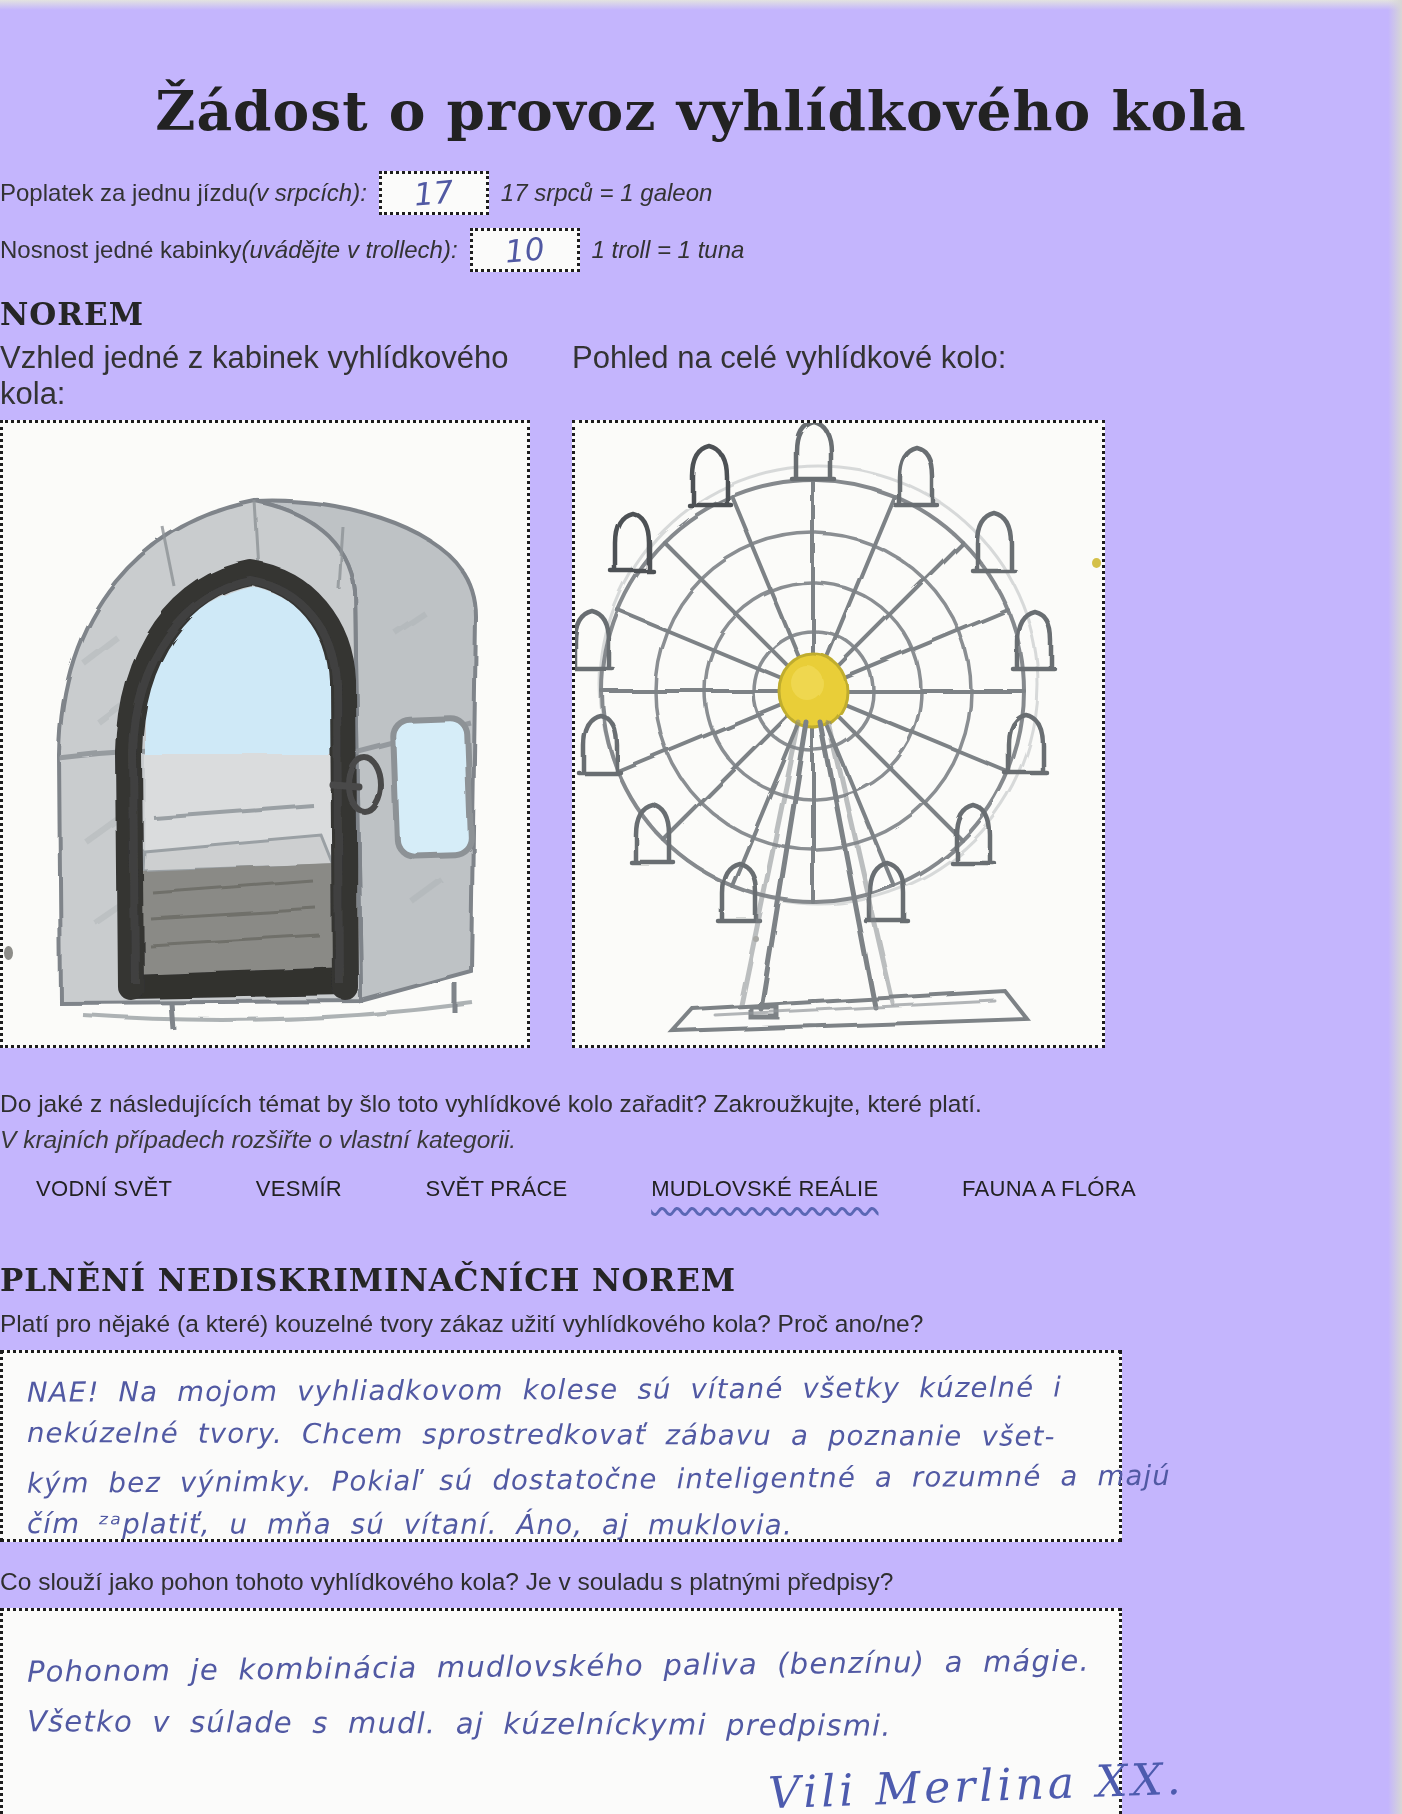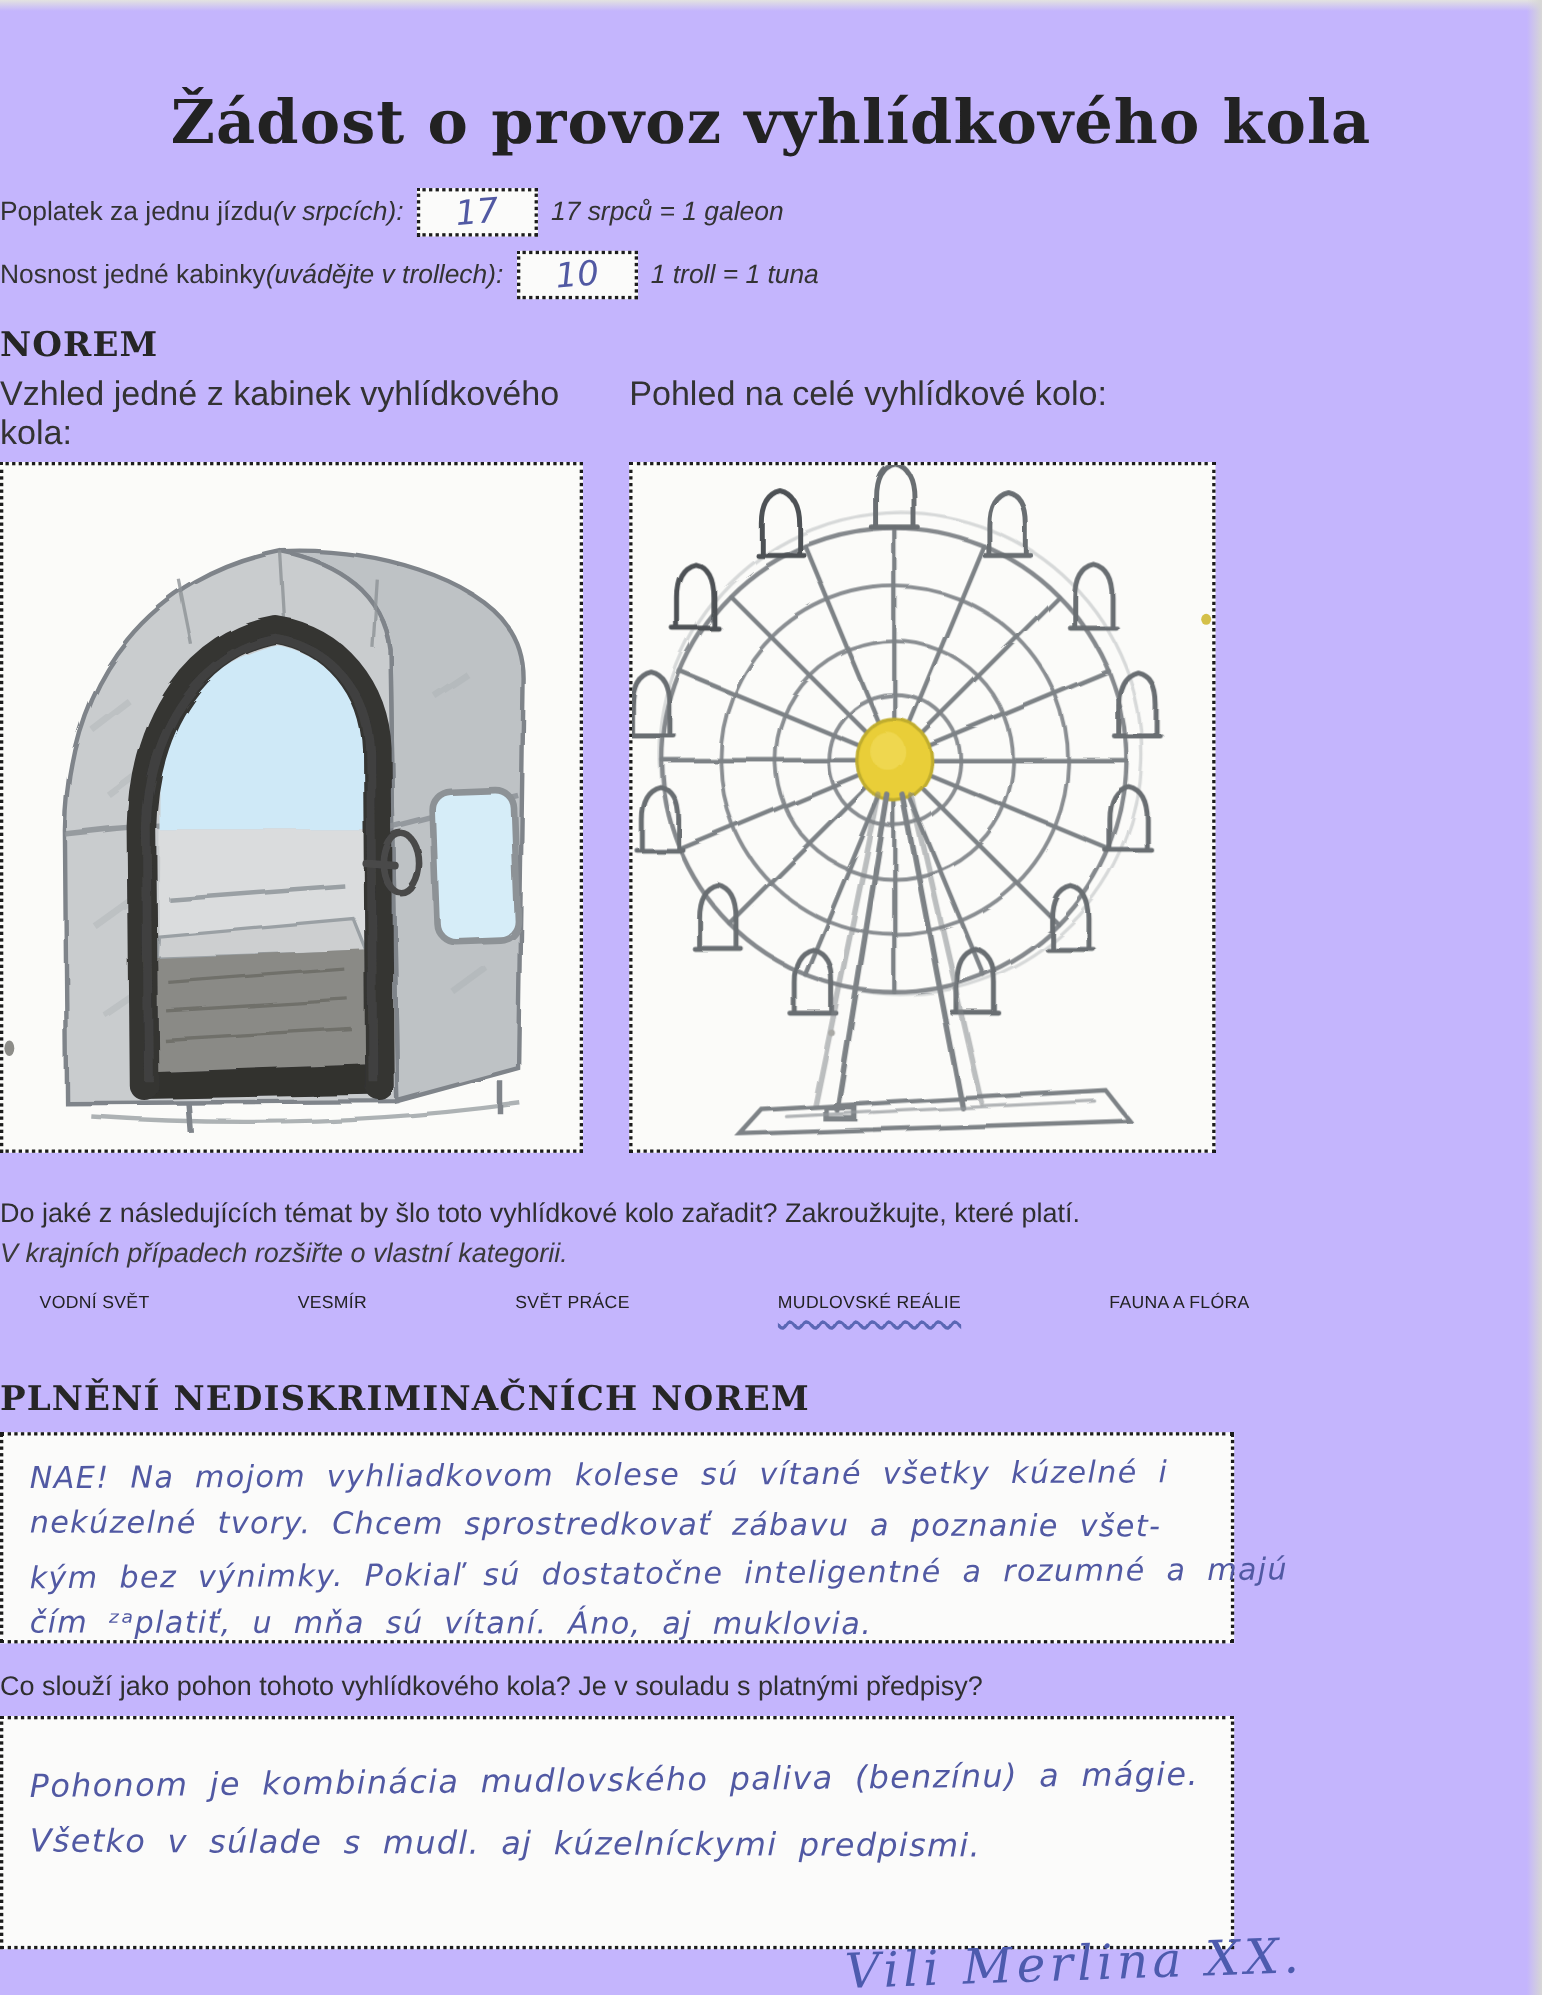--- a/index.html
+++ b/index.html
@@ -49,21 +49,21 @@
   .sketch-box{border:3px dotted #1c1c1c;background:#fbfbf9;}
   .sketch-box.left{width:524px;height:622px;}
   .sketch-box.right{width:527px;height:622px;margin-left:42px;}
   svg{display:block;}
 
   .theme-q{margin-top:42px;font-size:24.5px;color:#2f2f2f;}
   .theme-q2{margin-top:8px;font-size:24.5px;font-style:italic;color:#3a3a3a;}
   .options{
     display:flex;justify-content:space-between;align-items:baseline;
     margin-top:22px;padding:0 4px 0 36px;max-width:1100px;
-    font-size:16px;color:#222;letter-spacing:0.3px;
+    font-size:22px;color:#222;letter-spacing:0.3px;
   }
   .opt{white-space:nowrap;}
   .opt.selected{
     text-decoration:underline wavy #5b67b5;
     text-decoration-thickness:2.5px;text-underline-offset:11px;
   }
 
   .norms-head{margin-top:60px;}
   .norm-q{margin-top:12px;font-size:24.5px;color:#2f2f2f;}
   .answer-box{
@@ -264,20 +264,21 @@
 
     <div class="options">
       <span class="opt">VODNÍ SVĚT</span>
       <span class="opt">VESMÍR</span>
       <span class="opt">SVĚT PRÁCE</span>
       <span class="opt selected">MUDLOVSKÉ REÁLIE</span>
       <span class="opt">FAUNA A FLÓRA</span>
     </div>
 
     <h2 class="sec-head norms-head">PLNĚNÍ NEDISKRIMINAČNÍCH NOREM</h2>
+    <div class="norm-q">Platí pro nějaké (a které) kouzelné tvory zákaz užití vyhlídkového kola? Proč ano/ne?</div>
 
     <div class="answer-box a1">
       <div class="hand hand-line">NAE! Na mojom vyhliadkovom kolese sú vítané všetky kúzelné i</div>
       <div class="hand hand-line">nekúzelné tvory. Chcem sprostredkovať zábavu a poznanie všet-</div>
       <div class="hand hand-line">kým bez výnimky. Pokiaľ sú dostatočne inteligentné a rozumné a majú</div>
       <div class="hand hand-line">čím ᶻᵃplatiť, u mňa sú vítaní. Áno, aj muklovia.</div>
     </div>
 
     <div class="norm-q q2">Co slouží jako pohon tohoto vyhlídkového kola? Je v souladu s platnými předpisy?</div>
 

